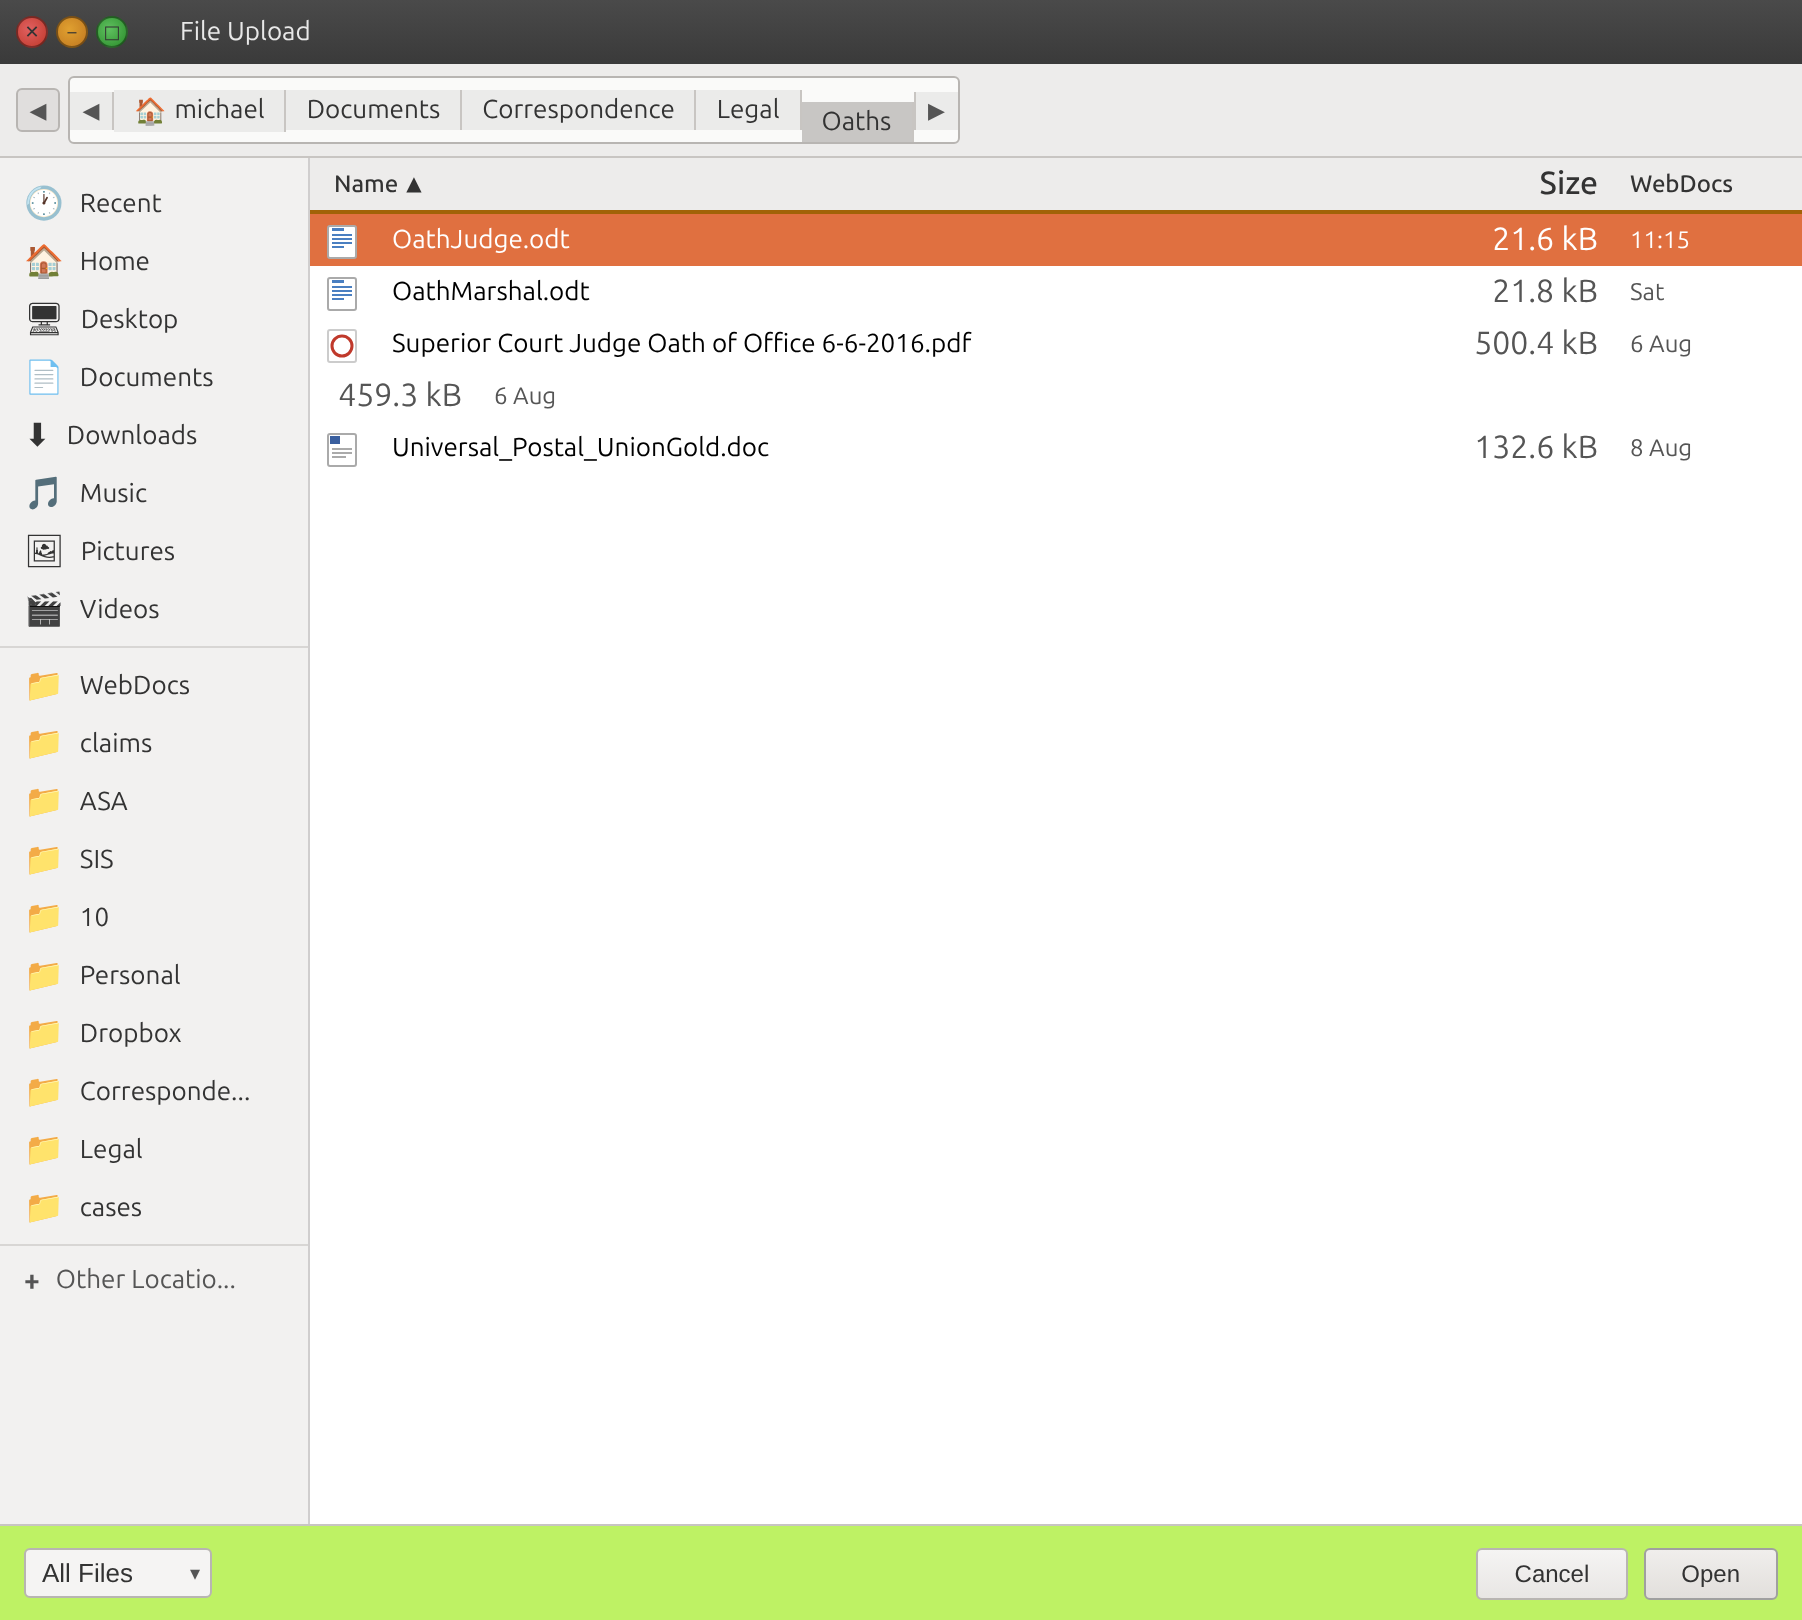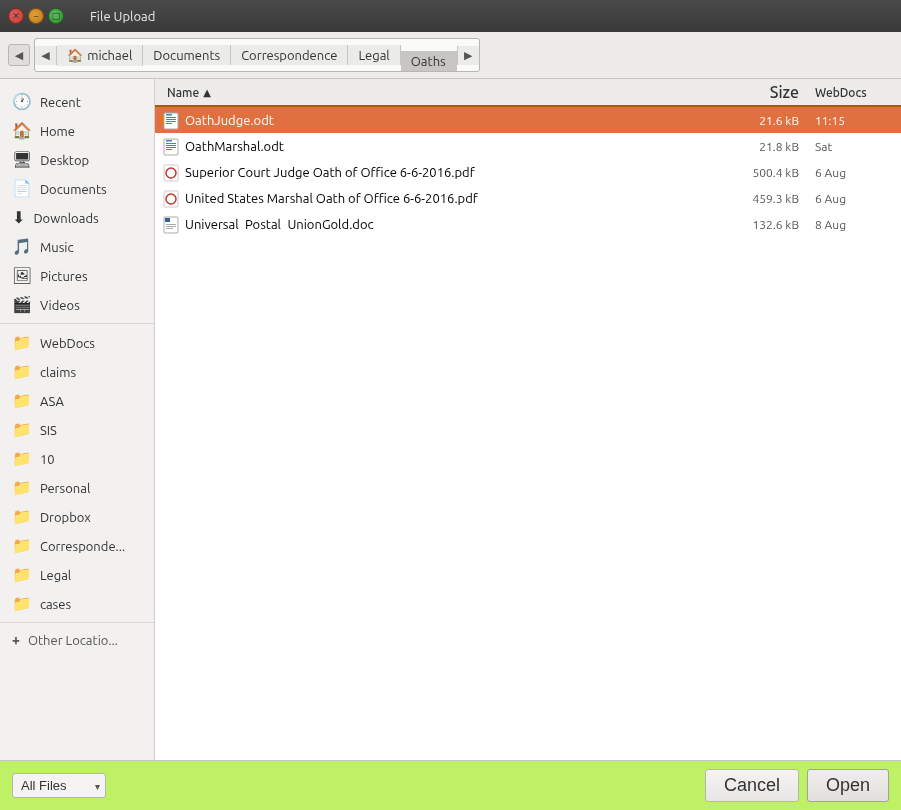--- a/index.html
+++ b/index.html
@@ -232,39 +232,39 @@
     .file-row.selected {
       background: #e07040;
       color: #fff;
     }
     .file-row.selected .file-size,
     .file-row.selected .file-modified { color: #fff; }
     .file-name-cell {
       flex: 1;
       display: flex;
       align-items: center;
-      gap: 6px;
+      gap: 17px;
       padding: 0 4px;
       font-size: 13px;
       overflow: hidden;
     }
     .file-icon {
       font-size: 15px;
       flex-shrink: 0;
     }
     .file-name-text {
       overflow: hidden;
       text-overflow: ellipsis;
       white-space: nowrap;
     }
     .file-size {
       width: 80px;
       text-align: right;
       padding: 0 8px;
-      font-size: 12px;
+      font-size: 16px;
       color: #555;
     }
     .file-modified {
       width: 90px;
       padding: 0 8px;
       font-size: 12px;
       color: #555;
     }
 
     
@@ -311,21 +311,21 @@
       pointer-events: none;
       color: #555;
     }
     .action-buttons {
       display: flex;
       gap: 8px;
     }
     .btn {
       padding: 5px 18px;
       border-radius: 3px;
-      font-size: 18px;
+      font-size: 12px;
       cursor: pointer;
       border: 1px solid #b8b5b2;
     }
     .btn-cancel {
       background: linear-gradient(to bottom, #f5f4f3, #e8e6e4);
       color: #333;
     }
     .btn-open {
       background: linear-gradient(to bottom, #f0eeec, #e2dfdc);
       color: #333;
@@ -523,29 +523,20 @@
                 <circle cx="8" cy="9" r="5" fill="none" stroke="#c0392b" stroke-width="1.5"></circle>
               </svg>
             </span>
             <span class="file-name-text">Superior Court Judge Oath of  Office 6-6-2016.pdf</span>
           </div>
           <div class="file-size">500.4 kB</div>
           <div class="file-modified">6 Aug</div>
         </div>
 
         <div class="file-row">
-          <div class="file-name-cell">
-            <span class="file-icon pdf-icon">
-              <svg width="16" height="18" viewBox="0 0 16 18" style="display:inline-block;vertical-align:middle;">
-                <rect x="1" y="1" width="14" height="16" rx="1" fill="#fff" stroke="#ccc" stroke-width="1"></rect>
-                <circle cx="8" cy="9" r="5" fill="none" stroke="#c0392b" stroke-width="1.5"></circle>
-              </svg>
-            </span>
-            <span class="file-name-text">United States Marshal Oath of  Office 6-6-2016.pdf</span>
-          </div>
           <div class="file-size">459.3 kB</div>
           <div class="file-modified">6 Aug</div>
         </div>
 
         <div class="file-row">
           <div class="file-name-cell">
             <span class="file-icon doc-icon">
               <svg width="16" height="18" viewBox="0 0 16 18" style="display:inline-block;vertical-align:middle;">
                 <rect x="1" y="1" width="14" height="16" rx="1" fill="#fff" stroke="#aaa" stroke-width="1"></rect>
                 <rect x="2" y="2" width="5" height="4" fill="#3a5f9f"></rect>

